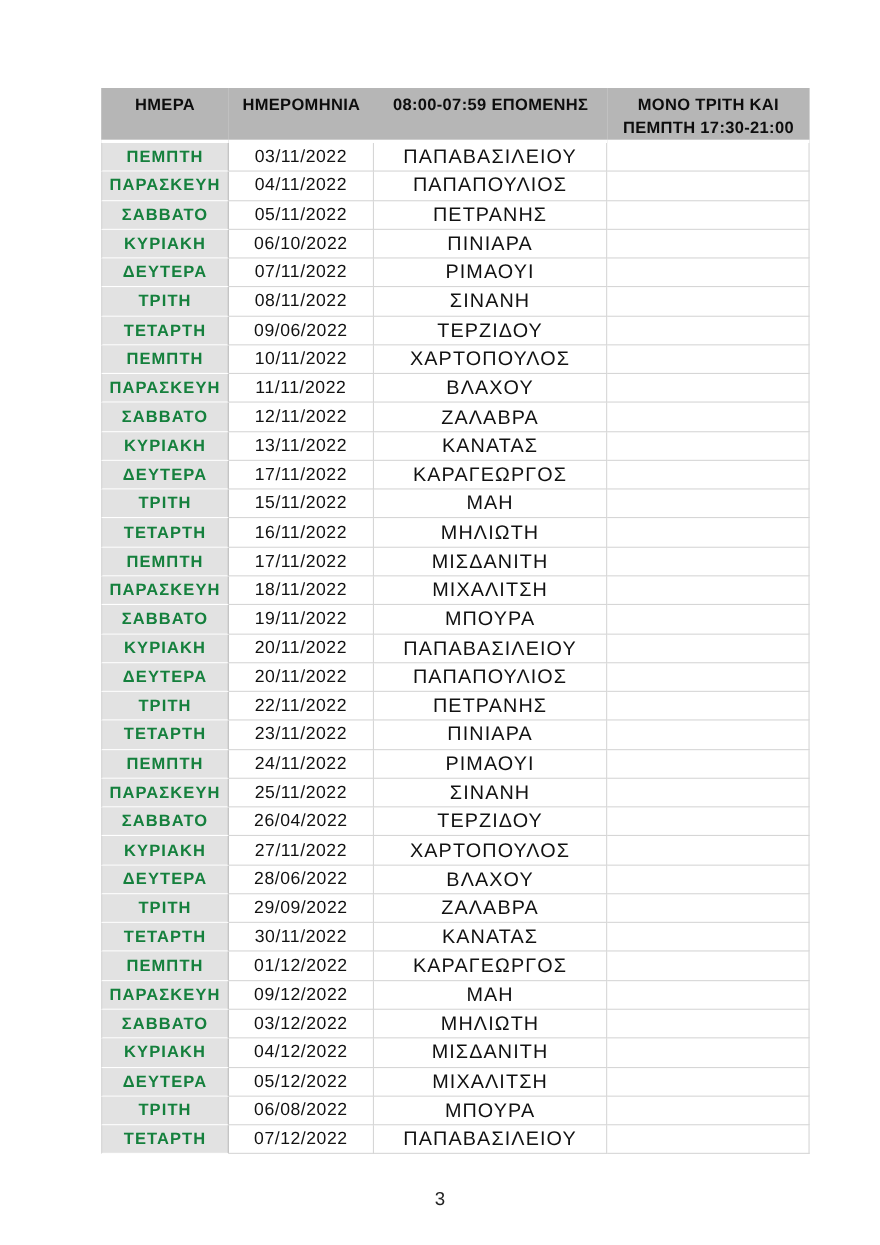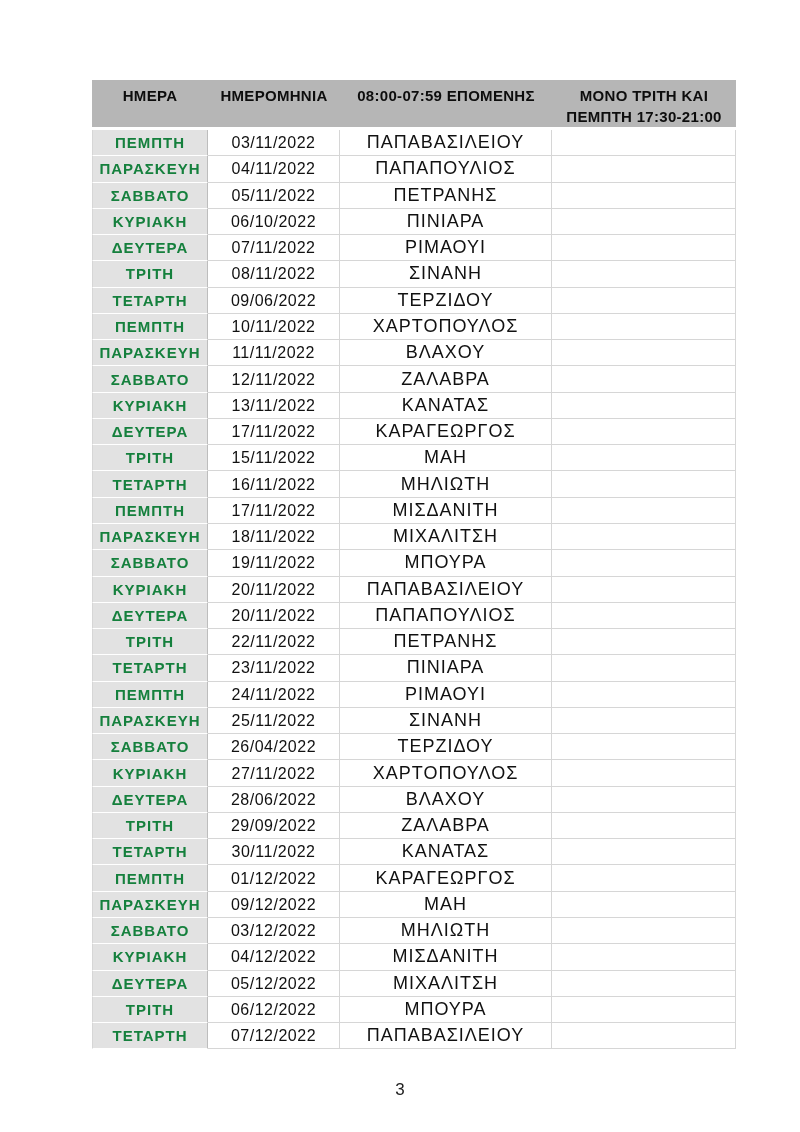--- a/index.html
+++ b/index.html
@@ -309,21 +309,21 @@
     <td class="evening"></td>
   </tr>
         <tr>
     <td class="day">ΔΕΥΤΕΡΑ</td>
     <td class="date">05/12/2022</td>
     <td class="name">ΜΙΧΑΛΙΤΣΗ</td>
     <td class="evening"></td>
   </tr>
         <tr>
     <td class="day">ΤΡΙΤΗ</td>
-    <td class="date">06/12/2022</td>
+    <td class="date">06/08/2022</td>
     <td class="name">ΜΠΟΥΡΑ</td>
     <td class="evening"></td>
   </tr>
         <tr>
     <td class="day">ΤΕΤΑΡΤΗ</td>
     <td class="date">07/12/2022</td>
     <td class="name">ΠΑΠΑΒΑΣΙΛΕΙΟΥ</td>
     <td class="evening"></td>
   </tr>
       </tbody>

